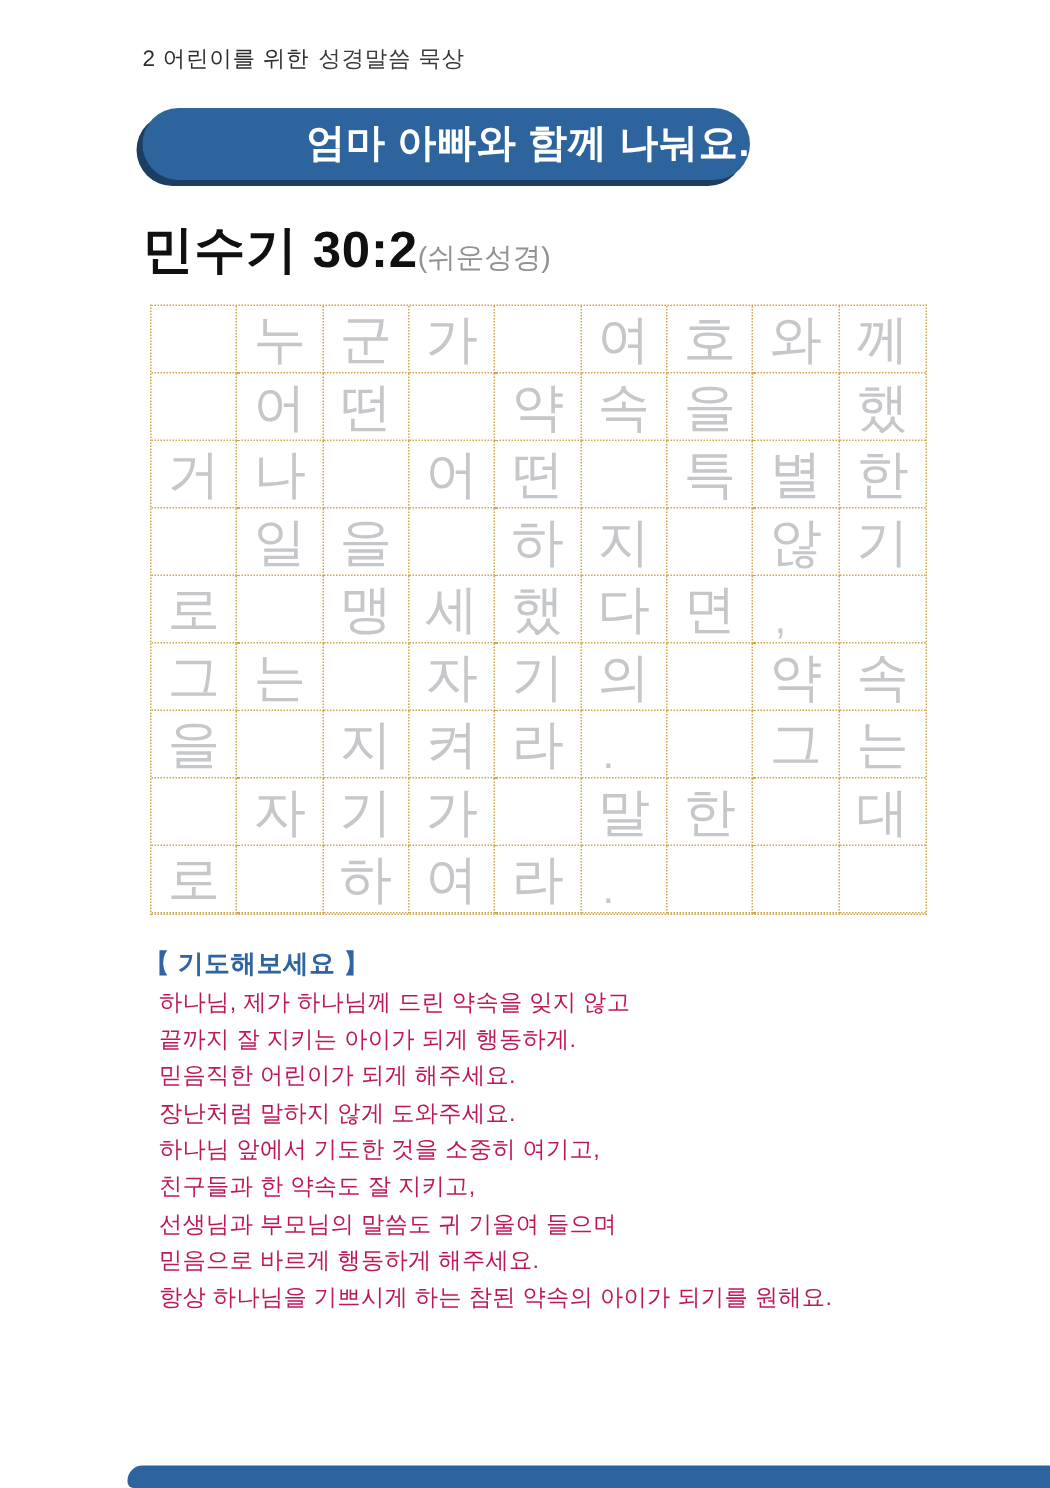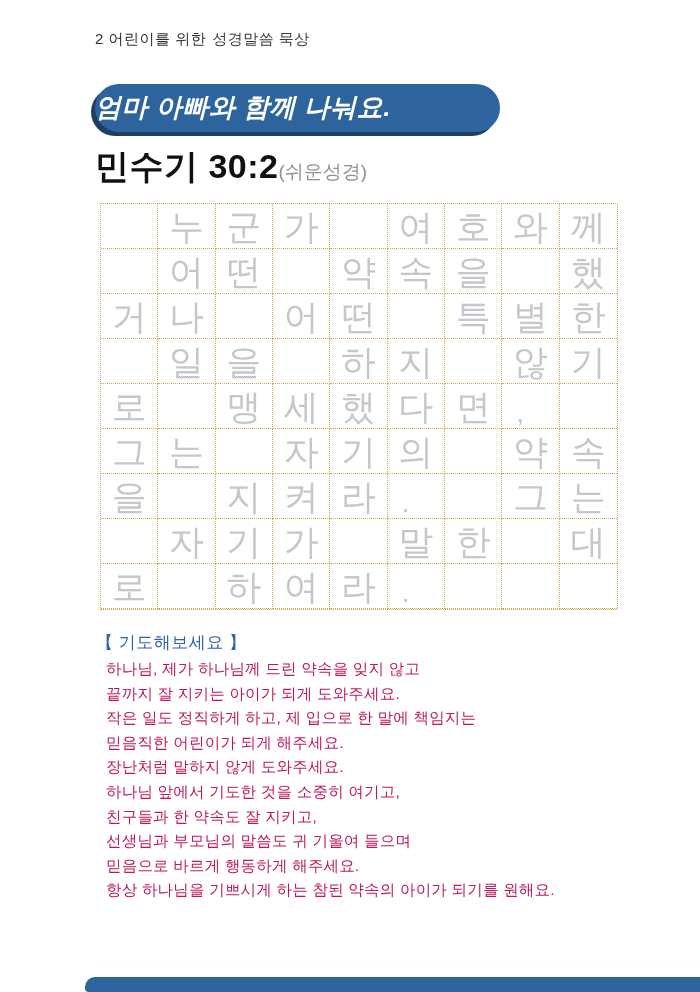--- a/index.html
+++ b/index.html
@@ -15,26 +15,26 @@
   
   .running-head {
     position: absolute; left: 95px; top: 30px;
     font-size: 15px; color: #2e2e2e; letter-spacing: 0.5px;
   }
   .running-head .strong { font-weight: 400; }
   .running-head .light { font-weight: 400; color: #3a3a3a; margin-left: 6px; }
 
   
   .banner {
-    position: absolute; left: 95px; top: 84px;
+    position: absolute; left: 95px; top: 72px;
     width: 405px; height: 48px;
     background: var(--banner-bg, #2e649e);
     border-radius: 26px;
     box-shadow: -4px 4px 0 var(--banner-shadow, #1d3e63);
-    display: flex; align-items: center; justify-content: flex-start; font-style: italic;
+    display: flex; align-items: center; justify-content: flex-end;
   }
   .banner .banner-label {
     color: #ffffff; font-size: 26px; font-weight: 800; letter-spacing: 0.5px;
     transform: translateY(-1px);
   }
 
   
   .verse-title {
     position: absolute; left: 95px; top: 144px;
     display: flex; align-items: baseline; gap: 0;
@@ -62,21 +62,21 @@
   }
   .cell:nth-child(9n) { border-right: none; }
   .cell.punct {
     align-items: flex-end; justify-content: flex-start;
     padding: 0 0 4px 14px; font-size: 28px; line-height: 22px;
   }
 
   
   .prayer-heading {
     position: absolute; left: 96px; top: 631px;
-    font-size: 17px; font-weight: 400;
+    font-size: 17px; font-weight: 700;
     color: var(--accent-blue, #2e64a0);
     letter-spacing: 0.5px;
   }
   .prayer-lines {
     position: absolute; left: 106px; top: 657px;
     font-size: 15.5px; line-height: 24.6px;
     font-weight: 500; color: #be185d; letter-spacing: 0.2px;
   }
 
   
@@ -186,22 +186,21 @@
       <div class="cell punct">.</div>
       <div class="cell"></div>
       <div class="cell"></div>
       <div class="cell"></div>
     </div>
 
   <div class="prayer-heading">【 기도해보세요 】</div>
 
   <div class="prayer-lines">
       <div class="prayer-line">하나님, 제가 하나님께 드린 약속을 잊지 않고</div>
-      <div class="prayer-line">끝까지 잘 지키는 아이가 되게 도와주세요.</div>
-      <div class="prayer-line">작은 일도 정직하게 하고, 제 입으로 한 말에 책임지는</div>
+      <div class="prayer-line">끝까지 잘 지키는 아이가 되게 행동하게.</div>
       <div class="prayer-line">믿음직한 어린이가 되게 해주세요.</div>
       <div class="prayer-line">장난처럼 말하지 않게 도와주세요.</div>
       <div class="prayer-line">하나님 앞에서 기도한 것을 소중히 여기고,</div>
       <div class="prayer-line">친구들과 한 약속도 잘 지키고,</div>
       <div class="prayer-line">선생님과 부모님의 말씀도 귀 기울여 들으며</div>
       <div class="prayer-line">믿음으로 바르게 행동하게 해주세요.</div>
       <div class="prayer-line">항상 하나님을 기쁘시게 하는 참된 약속의 아이가 되기를 원해요.</div>
     </div>
 
   <div class="bottom-bar"></div>

